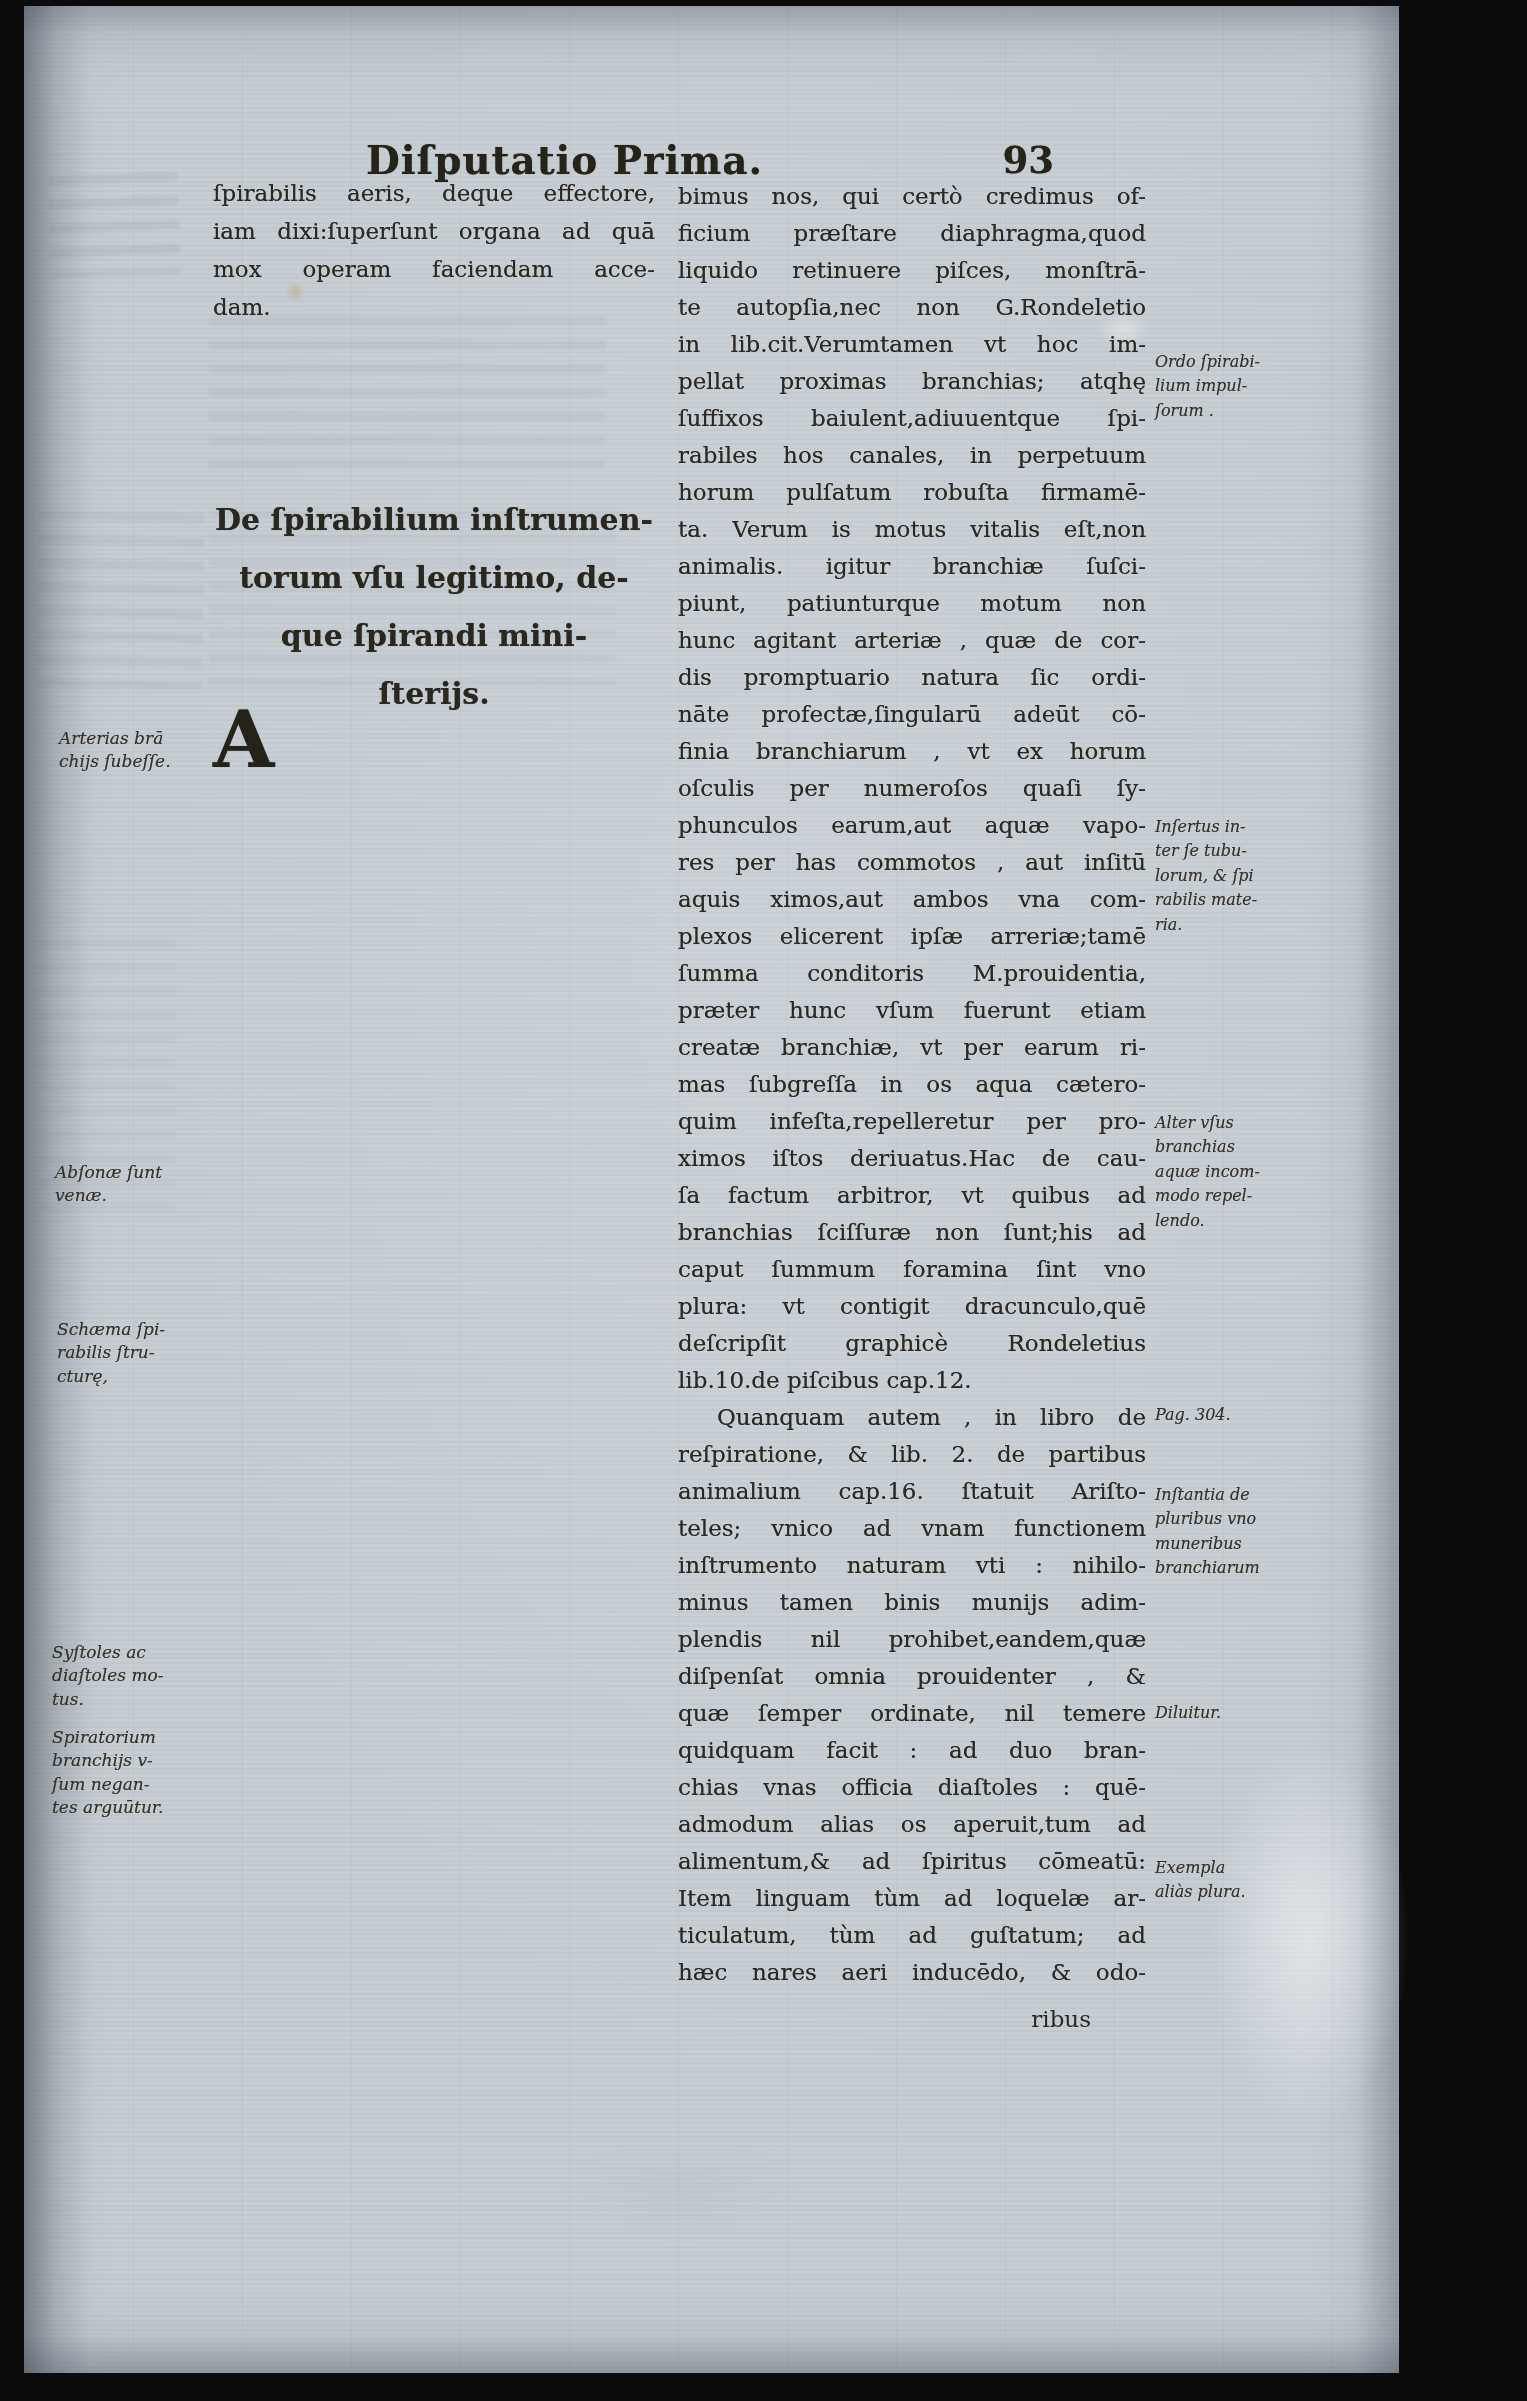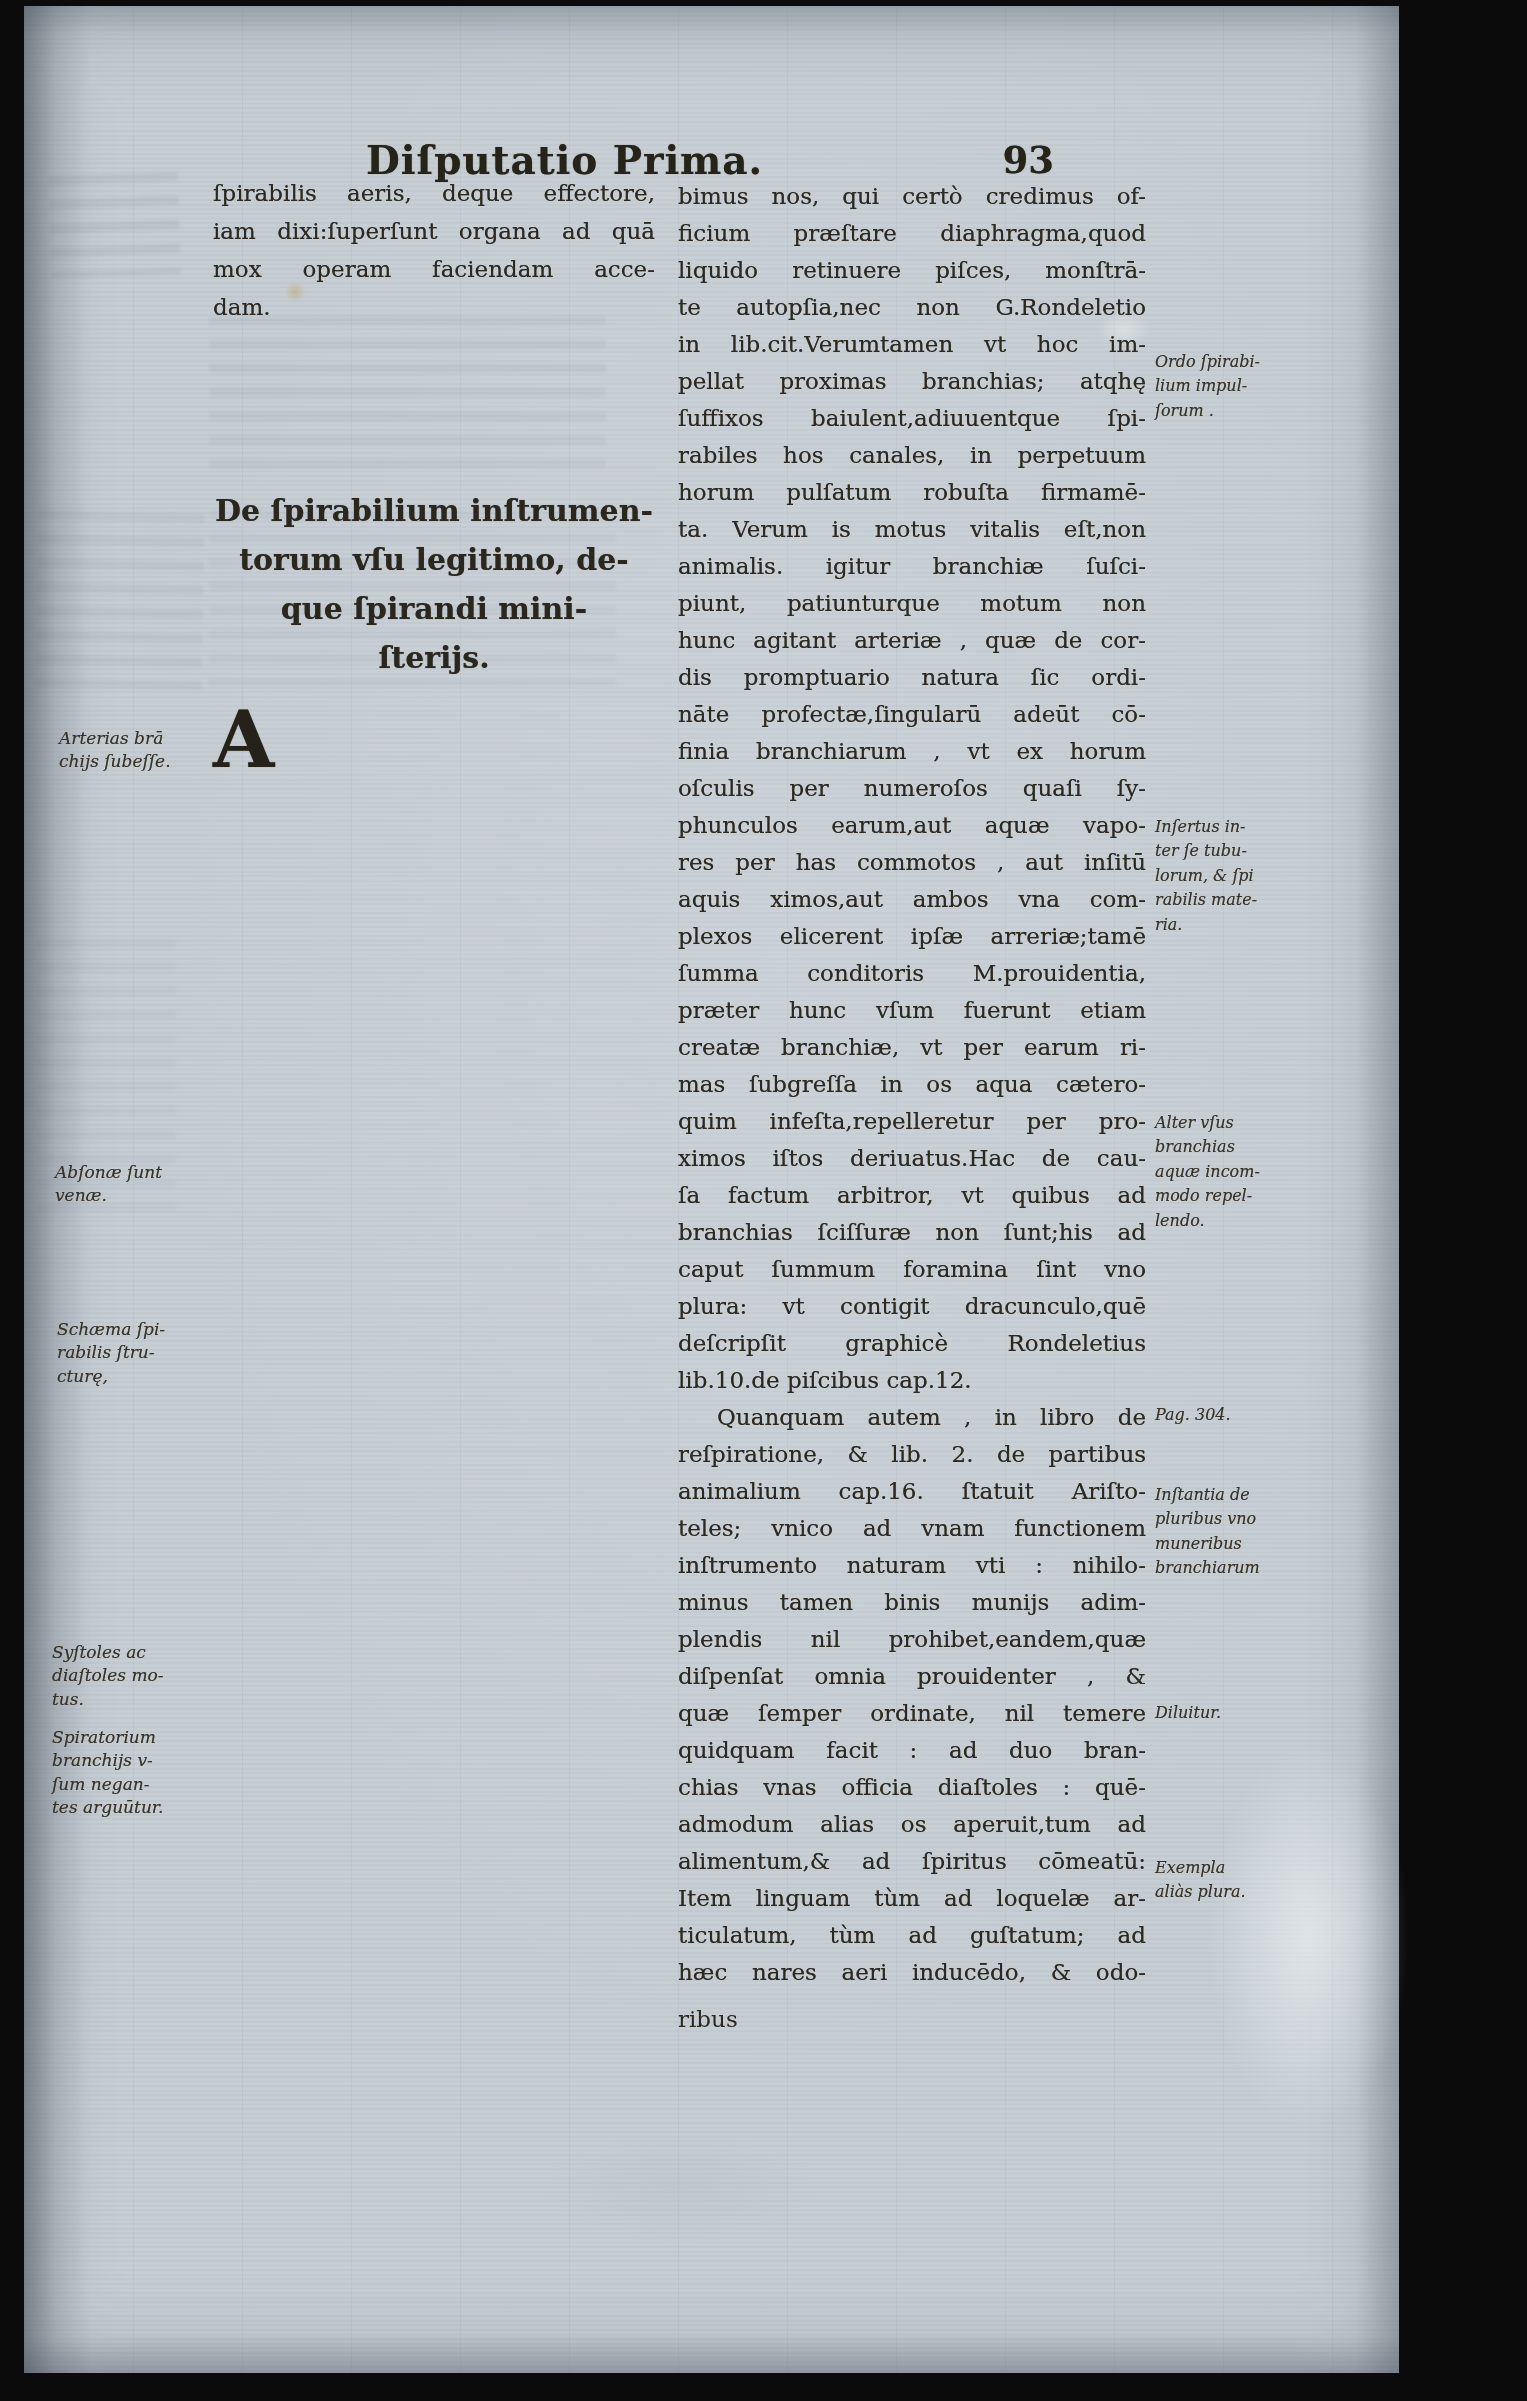--- a/index.html
+++ b/index.html
@@ -28,34 +28,34 @@
     text-shadow:0 0 0.9px rgba(38,35,25,.55);
   }
   .page-number{
     position:absolute;right:74px;top:1.8px;font-size:37px;font-weight:bold;color:#262319;
     text-shadow:0 0 0.9px rgba(38,35,25,.55);
   }
   .col{position:absolute;font-size:23px;color:#2c2922;text-shadow:0 0 0.6px rgba(44,41,34,.6);}
   .tline{text-align:justify;text-align-last:justify;white-space:normal;}
   .tline.plain{text-align-last:left;}
   .tline.indent{text-indent:39px;}
-  .hline{text-align:center;}
+  .hline{text-align:center;margin-top:9px;}
   .left-intro{left:189px;top:168px;width:442px;line-height:38px;}
   .section-heading{
     left:189px;top:480px;width:442px;line-height:49px;
     font-size:30px;font-weight:bold;color:#2a271f;text-shadow:0 0 0.7px rgba(40,37,28,.5);
   }
   .left-main{left:189px;top:700px;width:445px;line-height:35px;}
   .right-main{left:654px;top:172px;width:468px;line-height:37px;}
   .dropcap{
     float:left;width:70px;height:68px;font-size:79px;line-height:67px;
     font-weight:bold;color:#25221a;text-shadow:0 0 0.9px rgba(37,34,26,.5);
   }
   .catchword{
-    position:absolute;left:654px;top:2000px;width:468px;
+    position:absolute;left:654px;top:2000px;width:468px;text-align:right;
     font-size:23px;color:#2c2922;padding-right:55px;box-sizing:border-box;
   }
   .mnote{
     position:absolute;font-style:italic;font-size:17px;line-height:23.6px;
     color:#383329;text-shadow:0 0 0.5px rgba(56,51,41,.5);
   }
   .mnote.right{font-size:16px;line-height:24.5px;}
   .ghost{position:absolute;opacity:.5;filter:blur(1.5px);pointer-events:none;}
   .ghost-lines{
     background:repeating-linear-gradient(180deg, rgba(72,84,100,.16) 0 9.2px, rgba(0,0,0,0) 9.2px 24px);

